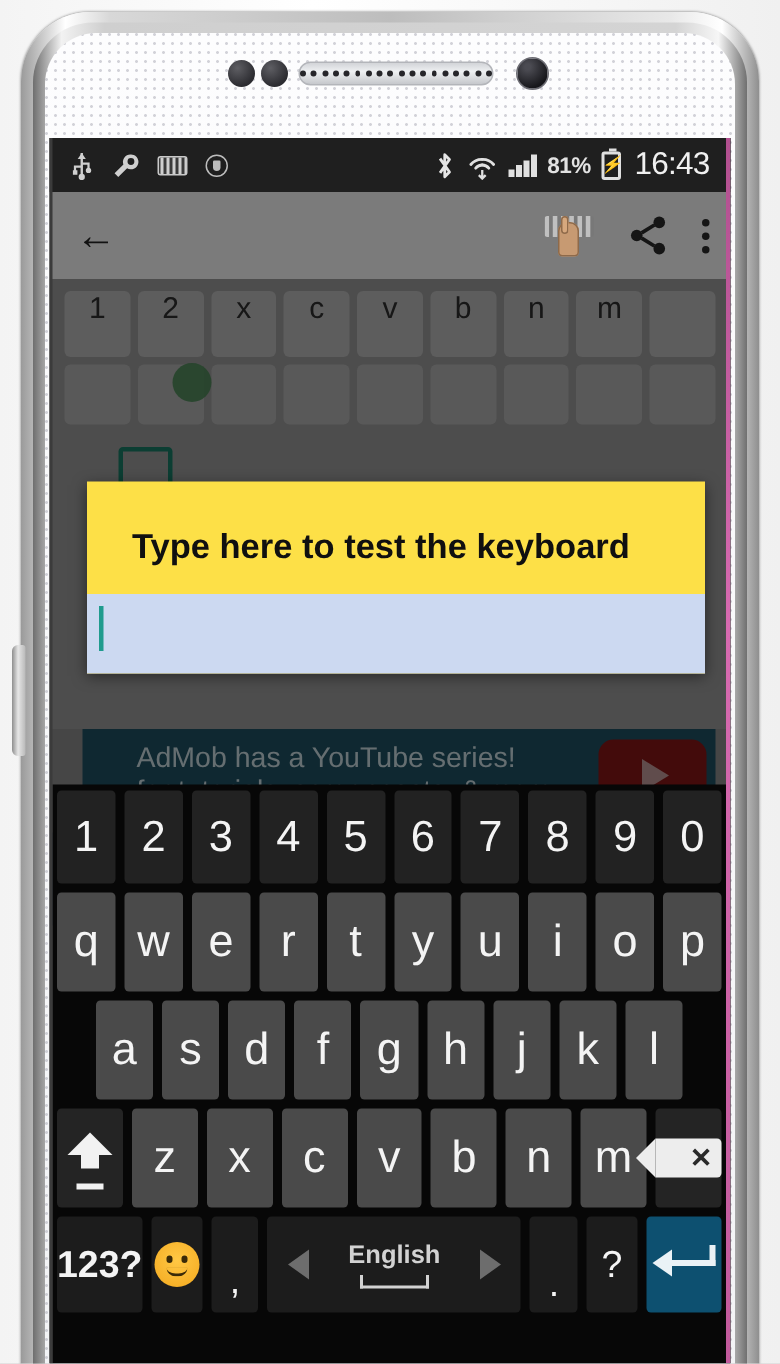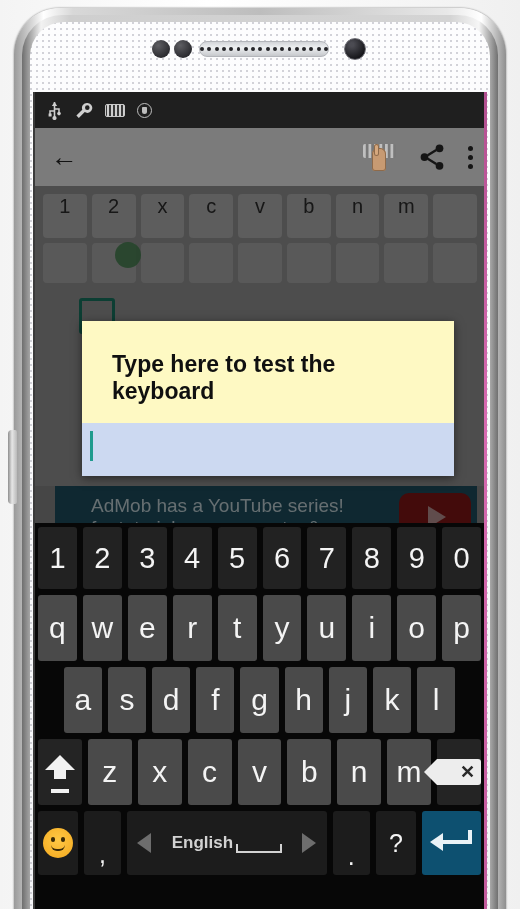--- a/index.html
+++ b/index.html
@@ -198,22 +198,22 @@
   .fb-body { flex: 1; padding: 9px 0 0 14px; }
   .fb-title { font-size: 20px; font-weight: bold; color: #242424; }
   .fb-sub { font-size: 15px; color: #3d3d3d; margin-top: 3px; }
   .fb-cta {
     width: 117px; background: #2f6b18; display: flex; align-items: center; justify-content: center;
     color: #e6eee2; font-size: 19px; font-weight: bold;
   }
 
   
   .dialog {
-    position: absolute; left: 25px; top: 135px; width: 372px;
-    background: #fef9c3; z-index: 20; box-shadow: 0 2px 9px rgba(0,0,0,.5); margin-left: 24px;
+    position: absolute; left: 25px; top: 135px; width: 412px;
+    background: #fde047; z-index: 20; box-shadow: 0 2px 9px rgba(0,0,0,.5);
   }
   .dlg-title { font-size: 23px; font-weight: bold; color: #101010; padding: 30px 30px 18px; }
   .dlg-field { background: #ccd9f1; height: 53px; position: relative; }
   .dlg-caret {
     position: absolute; left: 8px; top: 8px; width: 3px; height: 30px; background: #1f9b8e;
   }
   .dlg-actions { height: 72px; display: flex; align-items: center; justify-content: flex-end; padding-right: 28px; }
   .dlg-close { font-size: 21px; font-weight: bold; color: #1e8c74; letter-spacing: .6px; }
 
   
@@ -239,21 +239,21 @@
   .key.space { flex: 3.1; flex-direction: column; justify-content: center; gap: 2px; }
   .key.period { flex: .58; align-items: flex-end; padding-bottom: 4px; }
   .key.qmark { flex: .62; }
   .key.enter { flex: .92; background: #0d5070 !important; }
   .space-label { font-size: 17px; color: #d2d2d2; font-weight: bold; }
   .space-bar-icon { width: 46px; height: 9px; border: 2px solid #d2d2d2; border-top: none; }
   .arrow-l, .arrow-r { width: 0; height: 0; border-top: 10px solid transparent; border-bottom: 10px solid transparent; }
   .arrow-l { border-right: 14px solid #6d6d6d; }
   .arrow-r { border-left: 14px solid #6d6d6d; }
   .space-wrap { display: flex; align-items: center; width: 100%; justify-content: space-around; }
-  .space-mid { display:flex; flex-direction: row; align-items:flex-end; gap:3px; }
+  .space-mid { display:flex; flex-direction: column; align-items:center; gap:3px; }
   .shift-glyph { position: relative; width: 30px; height: 34px; }
   .shift-glyph .up {
     position:absolute; left:0; top:0; width:0; height:0;
     border-left: 15px solid transparent; border-right: 15px solid transparent; border-bottom: 15px solid #f2f2f2;
   }
   .shift-glyph .stem {
     position:absolute; left:9px; top:14px; width:12px; height:10px;
     background: #f2f2f2;
   }
   .shift-glyph .bar { position:absolute; left:6px; bottom:-4px; width:18px; height:4px; background:#f2f2f2; }
@@ -334,20 +334,43 @@
           <rect x="1.6" y="13.5" width="3" height="3" fill="#cfcfcf"></rect>
           <path d="M7.5 9 L12 9 L12 13" stroke="#cfcfcf" stroke-width="1.5" fill="none"></path>
           <circle cx="12" cy="13.6" r="1.8" fill="#cfcfcf"></circle>
         </svg>
         <svg width="19" height="19" viewBox="0 0 20 20">
           <path d="M13.6 2.1a5.2 5.2 0 0 0-4.9 7l-6.2 6.2 2.6 2.6 6.2-6.2a5.2 5.2 0 1 0 2.3-9.6zm.4 7.3a2.4 2.4 0 1 1 0-4.8 2.4 2.4 0 0 1 0 4.8z" fill="#cfcfcf"></path>
         </svg>
         <div class="kbd-glyph"></div>
         <div class="shield"></div>
       </div>
+      <div class="sb-right">
+        <svg width="15" height="21" viewBox="0 0 14 20">
+          <path d="M4 5.5 L10 14 L7 17 L7 3 L10 6 L4 14.5" stroke="#e6e6e6" stroke-width="1.8" fill="none" stroke-linejoin="round"></path>
+        </svg>
+        <svg width="21" height="19" viewBox="0 0 22 20">
+          <path d="M11 5.5a10 10 0 0 1 8 3.6" stroke="#e0e0e0" stroke-width="2" fill="none" stroke-linecap="round"></path>
+          <path d="M11 5.5a10 10 0 0 0-8 3.6" stroke="#e0e0e0" stroke-width="2" fill="none" stroke-linecap="round"></path>
+          <path d="M11 9.5a6 6 0 0 1 4.6 2.2" stroke="#e0e0e0" stroke-width="2" fill="none" stroke-linecap="round"></path>
+          <path d="M11 9.5a6 6 0 0 0-4.6 2.2" stroke="#e0e0e0" stroke-width="2" fill="none" stroke-linecap="round"></path>
+          <path d="M11 13 L11 19 M8.6 16.6 L11 19 L13.4 16.6" stroke="#e0e0e0" stroke-width="1.6" fill="none"></path>
+        </svg>
+        <div class="bars">
+          <i style="height:5px"></i>
+            <i style="height:8px"></i>
+            <i style="height:11px"></i>
+            <i style="height:15px"></i>
+        </div>
+        <div class="sb-pct">81%</div>
+        <div class="batt">
+            <i>⚡</i>
+          </div>
+        <div class="sb-clock">16:43</div>
+      </div>
     </div>
 
     <div class="appbar">
       <div class="ab-back">←</div>
       <div class="ab-actions">
         <div class="icon-kbdhand">
           <div class="kk"></div>
             <div class="hand"></div>
             <div class="finger"></div>
         </div>
@@ -478,20 +501,21 @@
           <div class="key">c</div>
           <div class="key">v</div>
           <div class="key">b</div>
           <div class="key">n</div>
           <div class="key">m</div>
           <div class="key dark">
             <div class="bksp">✕</div>
           </div>
         </div>
         <div class="krow bottom">
+          <div class="key sym">123?</div>
           <div class="key emoji">
             <div class="emoji-face">
               <div class="ey l"></div>
                 <div class="ey r"></div>
                 <div class="mo"></div>
             </div>
           </div>
           <div class="key comma">,</div>
           <div class="key space">
             <div class="space-wrap">

